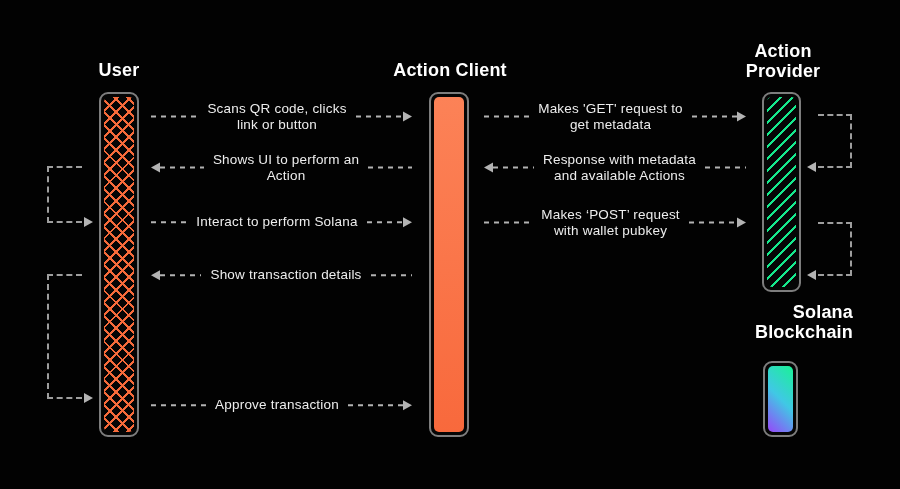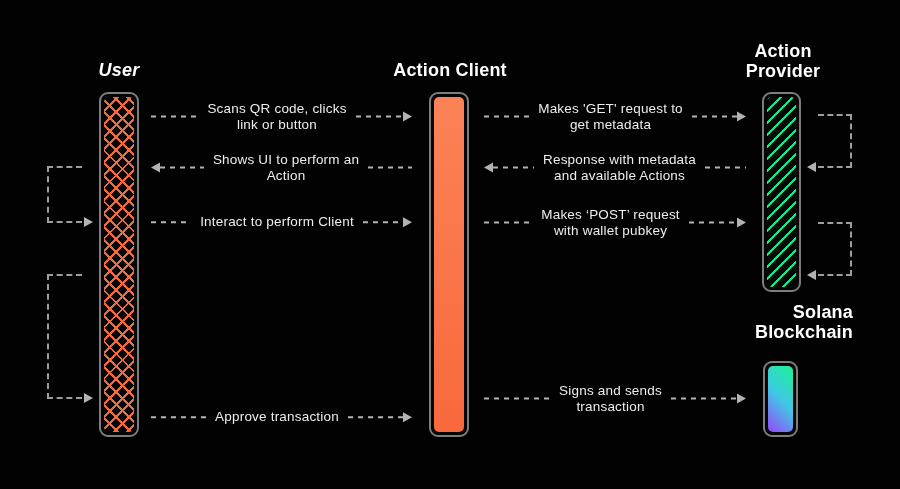--- a/index.html
+++ b/index.html
@@ -5,21 +5,21 @@
   html,body{margin:0;padding:0;background:#000;}
   .canvas{
     position:relative;width:900px;height:489px;background:#020202;
     font-family:"Liberation Sans",sans-serif;overflow:hidden;
   }
   
   .title{
     position:absolute;color:#ffffff;font-weight:bold;font-size:18px;
     line-height:19.5px;letter-spacing:.2px;text-align:center;white-space:pre-line;
   }
-  #title-user{left:59px;top:61px;width:120px;font-style:italic;}
+  #title-user{left:59px;top:61px;width:120px;}
   #title-client{left:370px;top:61px;width:160px;}
   #title-provider{left:713px;top:42px;width:140px;}
   #title-solana{left:713px;top:303px;width:140px;text-align:right;}
   
   .bar{
     position:absolute;border:2px solid #7d7d7d;border-radius:9px;
     padding:3px;background:#050505;box-sizing:content-box;
   }
   .bar-fill{width:100%;height:100%;border-radius:5px;}
   #bar-user{left:99px;top:92px;width:30px;height:335px;}
@@ -96,25 +96,31 @@
   </div>
   <div class="arrow-row col-left" style="top:167px">
     <span class="head head-l"></span>
     <span class="dash"></span>
     <span class="msg">Shows UI to perform an
 Action</span>
     <span class="dash"></span>
   </div>
   <div class="arrow-row col-left" style="top:222px">
     <span class="dash"></span>
-    <span class="msg">Interact to perform Client</span>
+    <span class="msg">Interact to perform Solana</span>
     <span class="dash"></span>
     <span class="head head-r"></span>
   </div>
-  <div class="arrow-row col-left" style="top:417px">
+  <div class="arrow-row col-left" style="top:275px">
+    <span class="head head-l"></span>
+    <span class="dash"></span>
+    <span class="msg">Show transaction details</span>
+    <span class="dash"></span>
+  </div>
+  <div class="arrow-row col-left" style="top:405px">
     <span class="dash"></span>
     <span class="msg">Approve transaction</span>
     <span class="dash"></span>
     <span class="head head-r"></span>
   </div>
 
   <div class="arrow-row col-right" style="top:116px">
     <span class="dash"></span>
     <span class="msg">Makes 'GET' request to
 get metadata</span>
@@ -128,27 +134,20 @@
 and available Actions</span>
     <span class="dash"></span>
   </div>
   <div class="arrow-row col-right" style="top:222px">
     <span class="dash"></span>
     <span class="msg">Makes ‘POST’ request
 with wallet pubkey</span>
     <span class="dash"></span>
     <span class="head head-r"></span>
   </div>
-  <div class="arrow-row col-right" style="top:398px">
-    <span class="dash"></span>
-    <span class="msg">Signs and sends
-transaction</span>
-    <span class="dash"></span>
-    <span class="head head-r"></span>
-  </div>
 
   <div class="loop loop-left" id="loop-l1">
     <span class="head head-r"></span>
   </div>
   <div class="loop loop-left" id="loop-l2">
     <span class="head head-r"></span>
   </div>
 
   <div class="loop loop-right" id="loop-r1">
     <span class="head head-l"></span>

